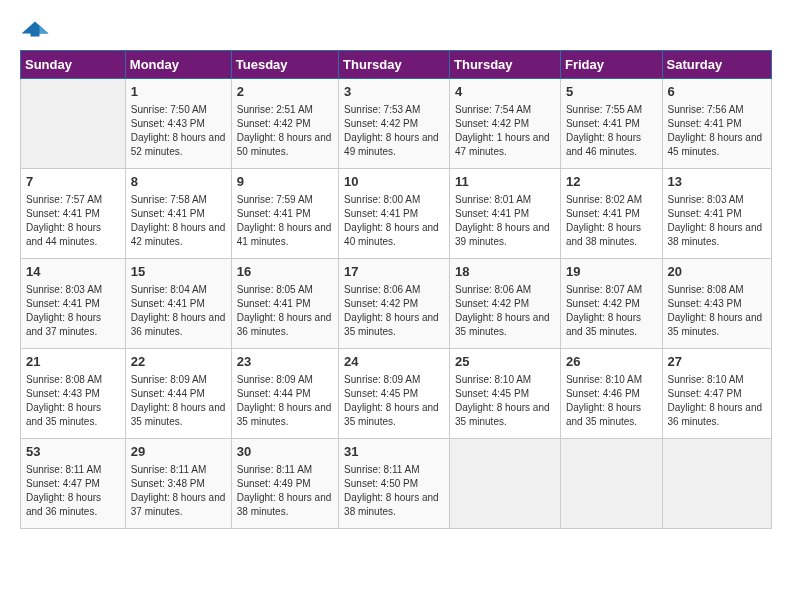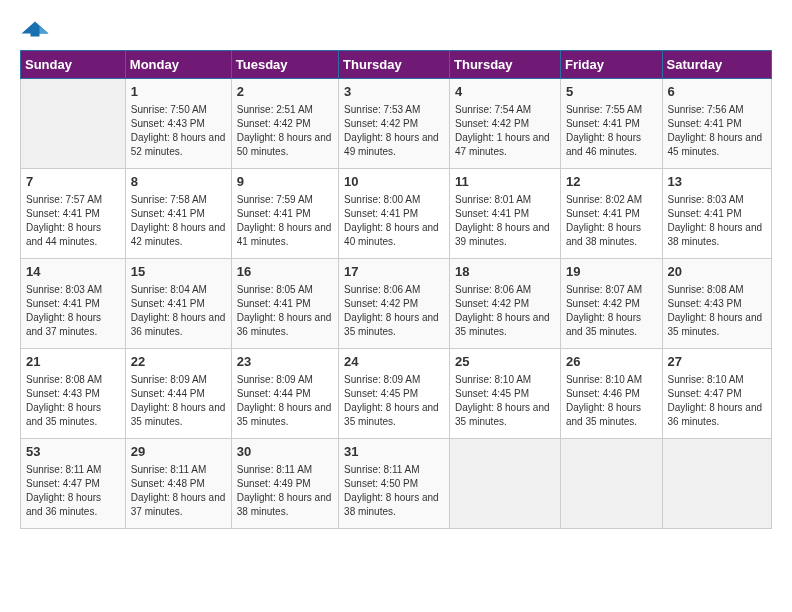--- a/index.html
+++ b/index.html
@@ -360,21 +360,21 @@
         <div class="cell-content">
           <span>Sunrise: 8:11 AM</span><br>
           <span>Sunset: 4:47 PM</span><br>
           <span>Daylight: 8 hours and 36 minutes.</span>
         </div>
         </td>
         <td>
           <span class="day-number">29</span>
         <div class="cell-content">
           <span>Sunrise: 8:11 AM</span><br>
-          <span>Sunset: 4:48 PM</span><br>
+          <span>Sunset: 3:48 PM</span><br>
           <span>Daylight: 8 hours and 37 minutes.</span>
         </div>
         </td>
         <td>
           <span class="day-number">30</span>
         <div class="cell-content">
           <span>Sunrise: 8:11 AM</span><br>
           <span>Sunset: 4:49 PM</span><br>
           <span>Daylight: 8 hours and 38 minutes.</span>
         </div>

